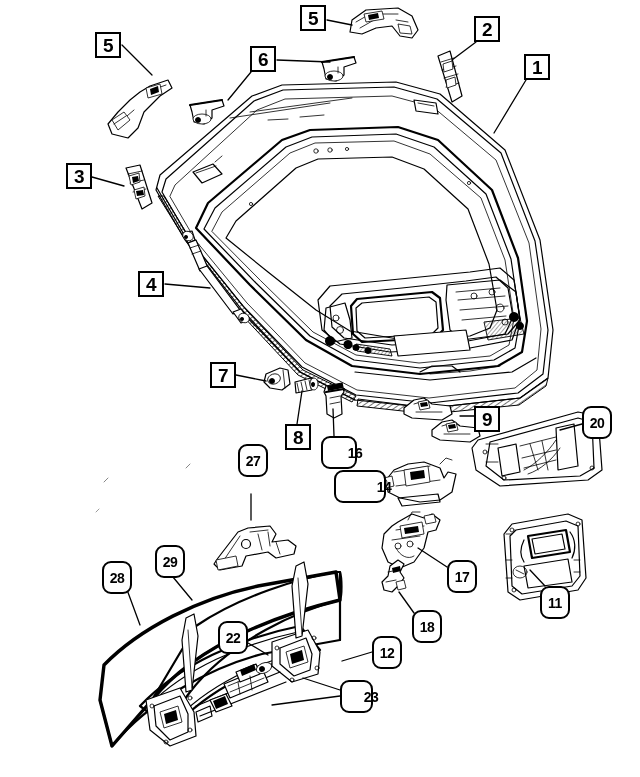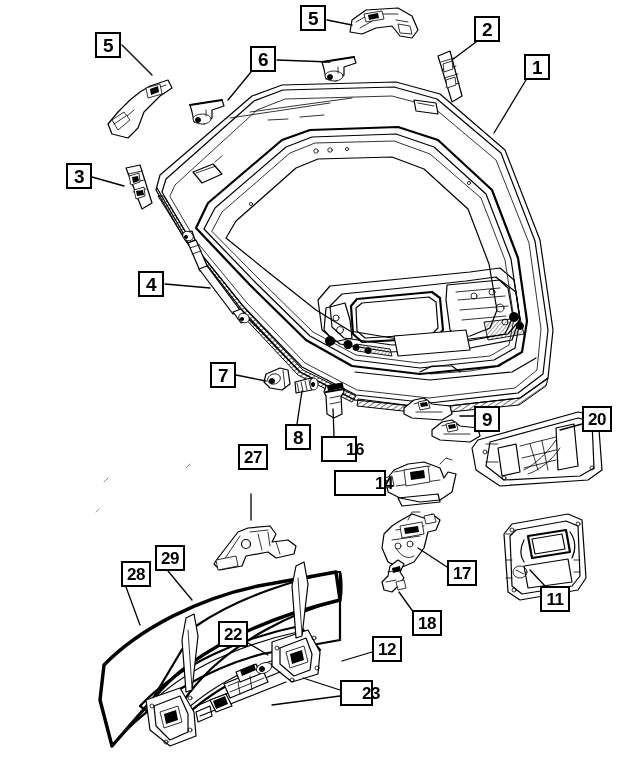--- a/index.html
+++ b/index.html
@@ -21,21 +21,21 @@
     background:#ffffff;
     border:2.5px solid #000000;
     color:#000000;
     font-family:"Liberation Sans", sans-serif;
     font-weight:bold;
     display:flex;align-items:center;justify-content:center;
     line-height:1;
     letter-spacing:-0.5px;
   }
   .callout.w1{width:26px;height:26px;font-size:19px;}
-  .callout.w2{width:30px;height:26px;font-size:17px;}
+  .callout.w2{width:30px;height:33px;font-size:14px;border-radius:9px;}
 </style>
 </head>
 <body>
 
 <div id="diagram-root">
 
   <svg class="art" viewBox="0 0 640 777" xmlns="http://www.w3.org/2000/svg">
     <defs>
       <style>
         .ln{fill:none;stroke:#000;stroke-width:1.2;stroke-linejoin:round;stroke-linecap:round;}
@@ -416,18 +416,18 @@
   <div class="callout w1" style="left:285px;top:424px;">8</div>
   <div class="callout w2" style="left:321px;top:436px;padding-left:32px;">16</div>
   <div class="callout w1" style="left:474px;top:406px;">9</div>
   <div class="callout w2" style="left:582px;top:406px;">20</div>
   <div class="callout w2" style="left:334px;top:470px;padding-left:48px;">14</div>
   <div class="callout w2" style="left:447px;top:560px;">17</div>
   <div class="callout w2" style="left:540px;top:586px;">11</div>
   <div class="callout w2" style="left:412px;top:610px;">18</div>
   <div class="callout w2" style="left:238px;top:444px;">27</div>
   <div class="callout w2" style="left:155px;top:545px;">29</div>
-  <div class="callout w2" style="left:121px;top:561px;">28</div>
+  <div class="callout w2" style="left:102px;top:561px;">28</div>
   <div class="callout w2" style="left:218px;top:621px;">22</div>
   <div class="callout w2" style="left:372px;top:636px;">12</div>
   <div class="callout w2" style="left:340px;top:680px;padding-left:29px;">23</div>
 
 </div>
 
 </body></html>

